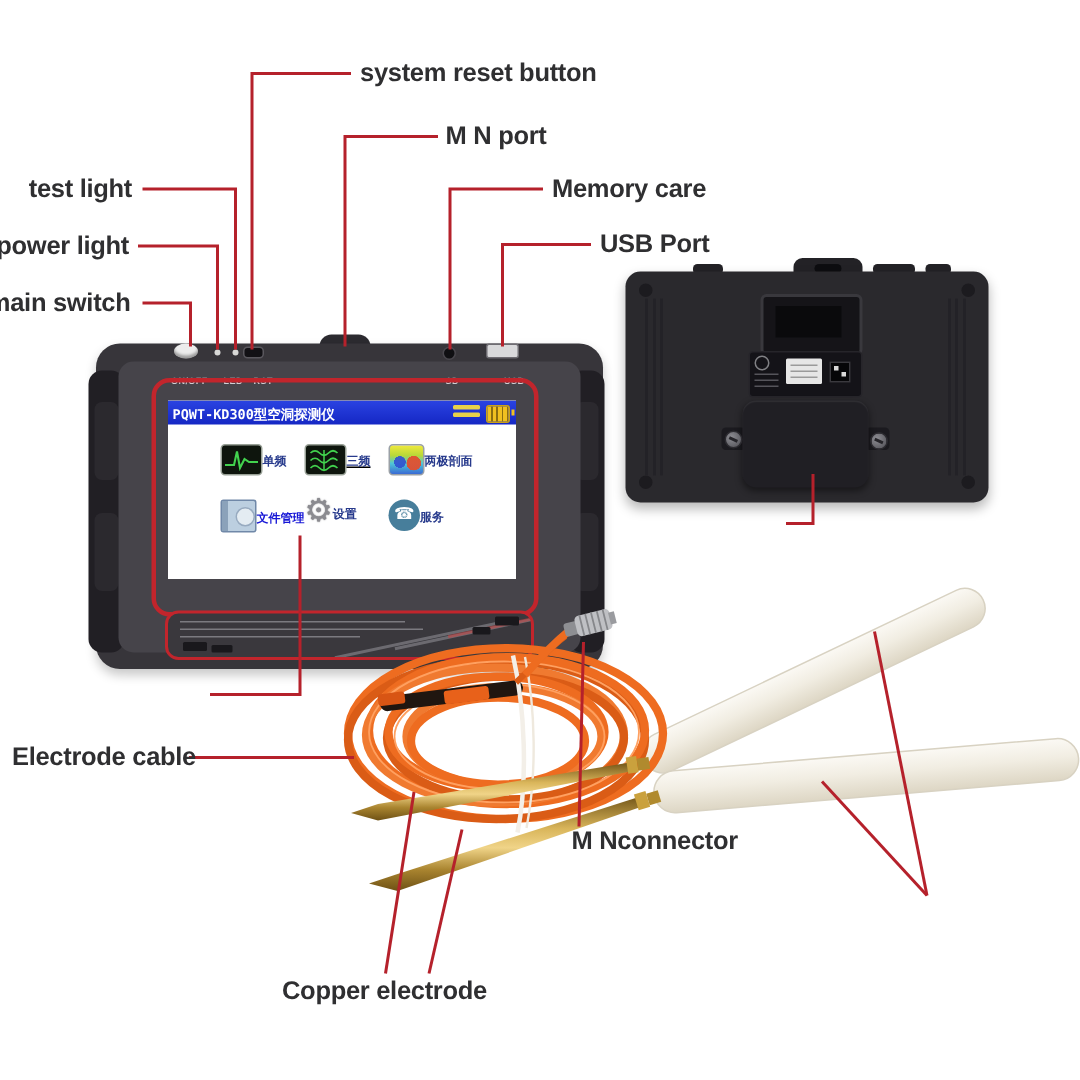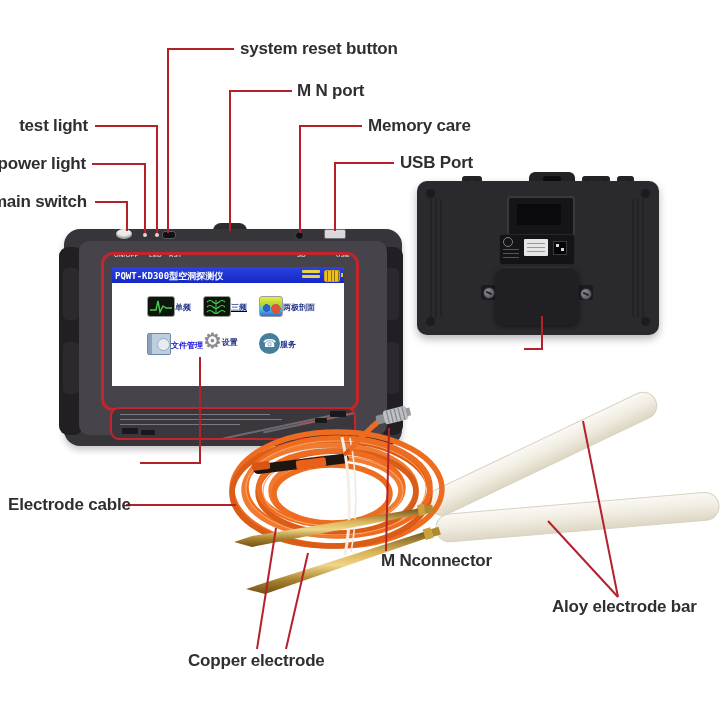--- a/index.html
+++ b/index.html
@@ -285,15 +285,14 @@
   <div class="callout-label" style="left:240px;top:39px;">system reset button</div>
   <div class="callout-label" style="left:297px;top:81px;">M N port</div>
   <div class="callout-label" style="left:368px;top:116px;">Memory care</div>
   <div class="callout-label" style="left:400px;top:153px;">USB Port</div>
   <div class="callout-label r" style="right:632px;top:116px;">test light</div>
   <div class="callout-label r" style="right:634px;top:154px;">power light</div>
   <div class="callout-label r" style="right:633px;top:192px;">main switch</div>
   <div class="callout-label" style="left:8px;top:495px;">Electrode cable</div>
   <div class="callout-label" style="left:337px;top:551px;margin-left:44px;">M Nconnector</div>
   <div class="callout-label" style="left:188px;top:651px;">Copper electrode</div>
-  <div class="callout-label" style="left:552px;top:597px;">Aloy electrode bar</div>
 
 </div>
 
 </body></html>

